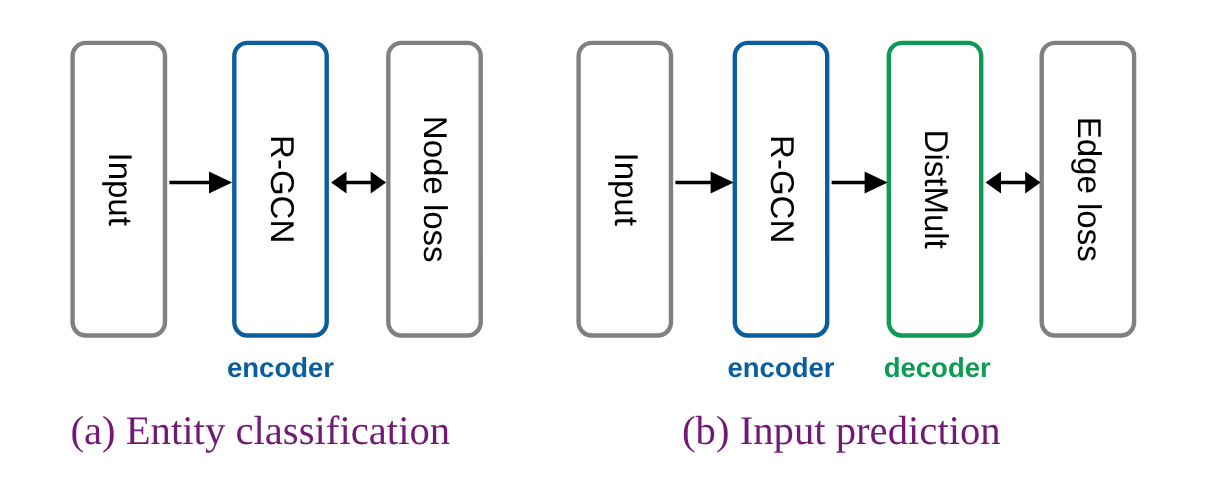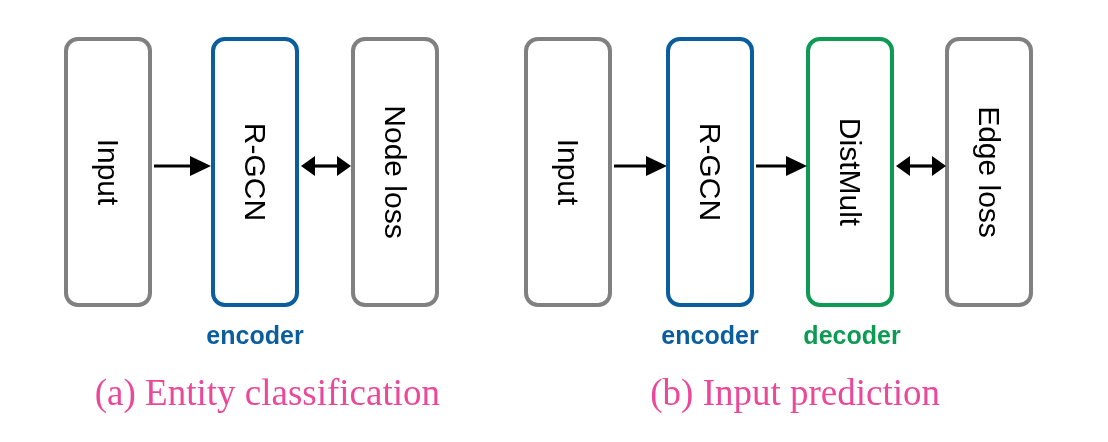--- a/index.html
+++ b/index.html
@@ -62,22 +62,22 @@
   }
   .role-label.blue  { color: #0B5E9E; }
   .role-label.green { color: #0D9A52; }
 
   
   .panel-caption {
     position: absolute;
     font-family: "Liberation Serif", serif;
     font-size: 37px;
     font-weight: 400;
-    color: #ec4899;
-    text-align: right;
+    color: #701a75;
+    text-align: left;
     white-space: nowrap;
     line-height: 1;
   }
 </style>
 </head>
 <body>
 
 <div id="figure">
 
   <div>

